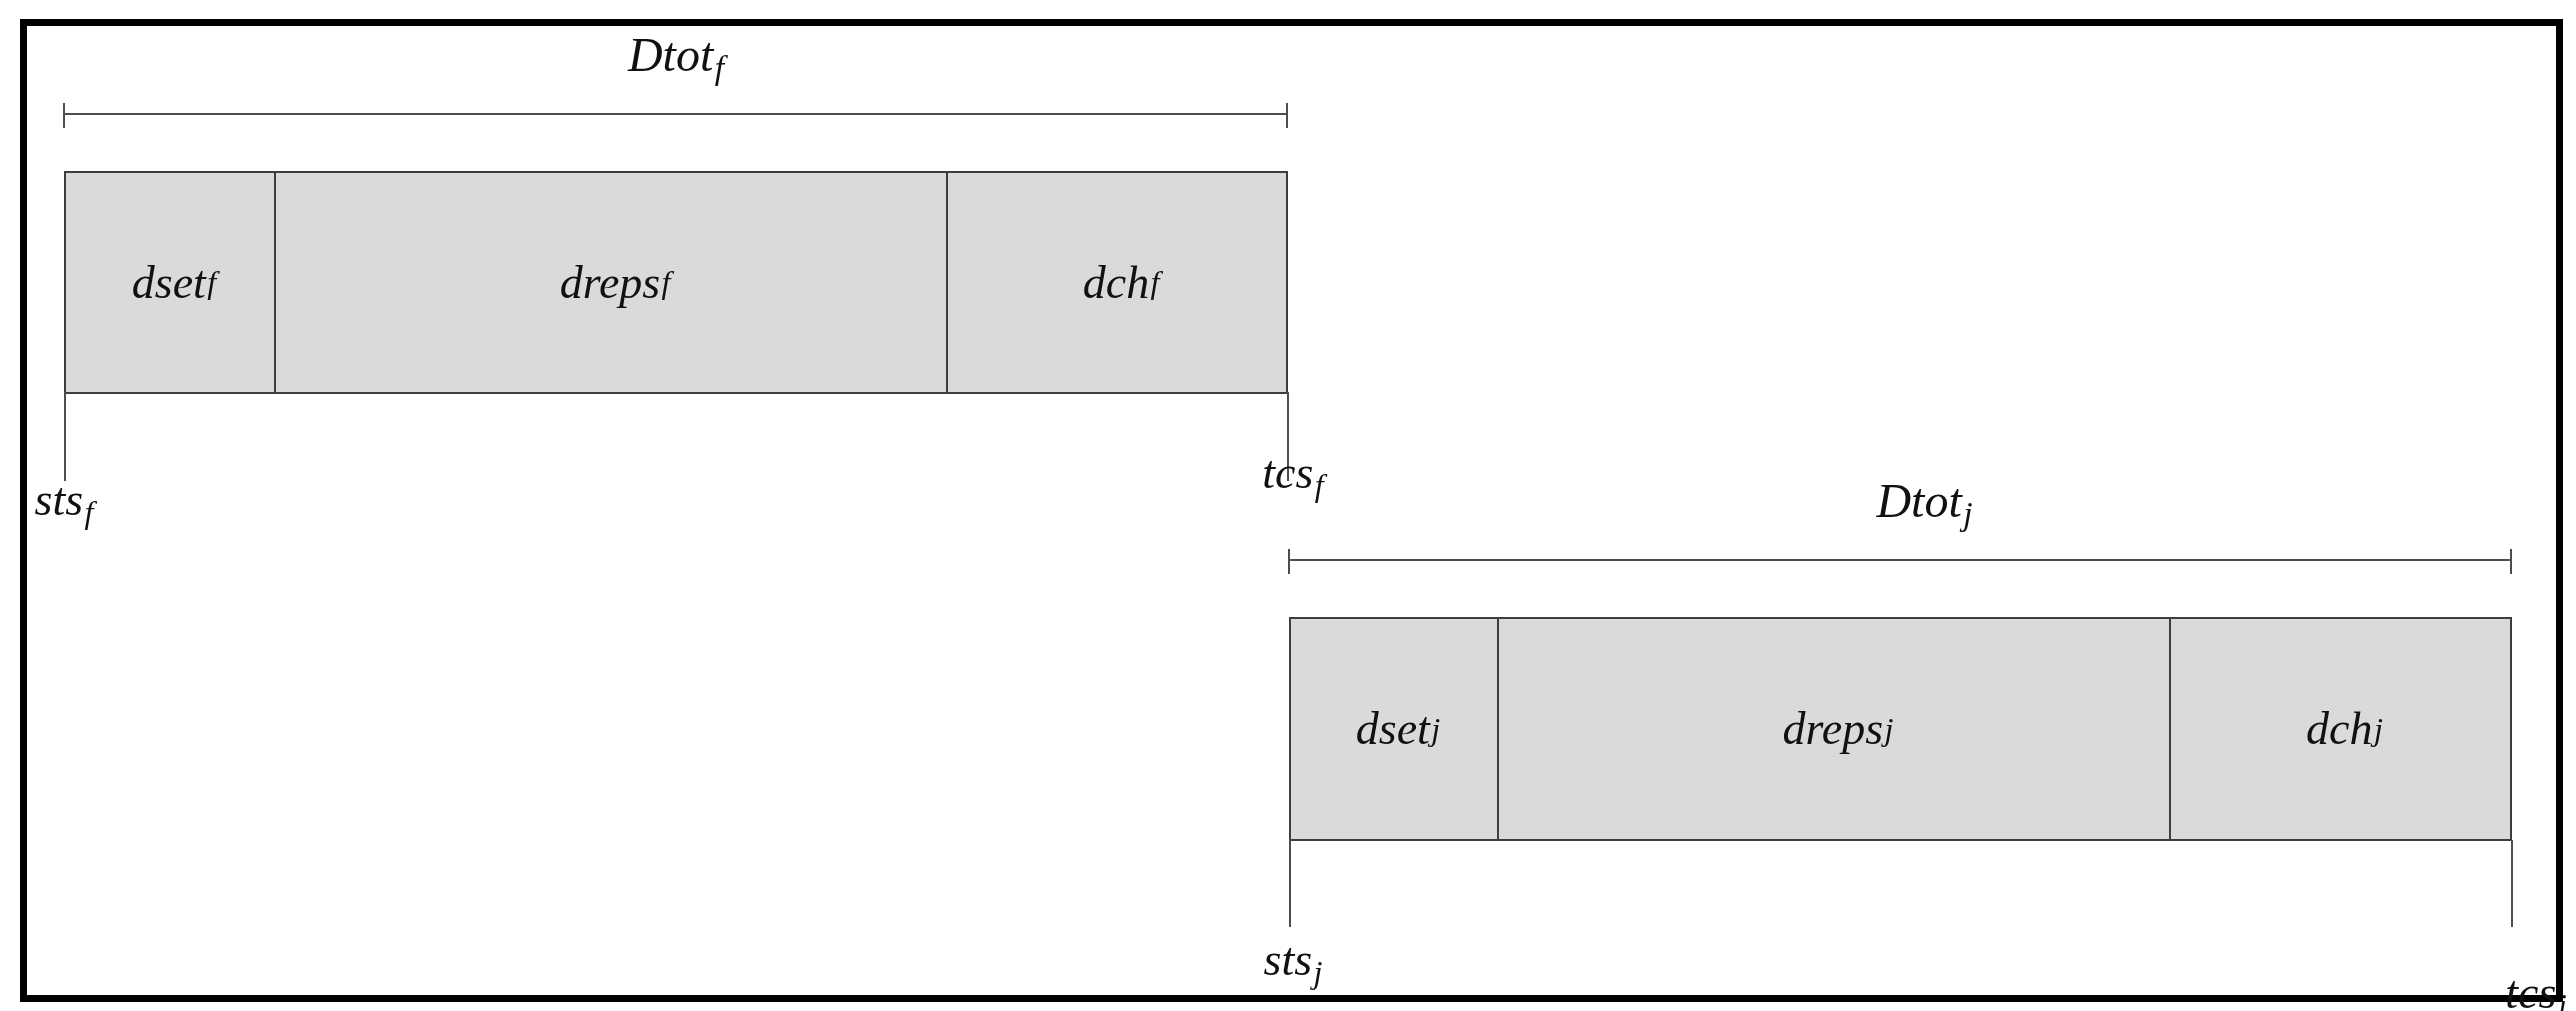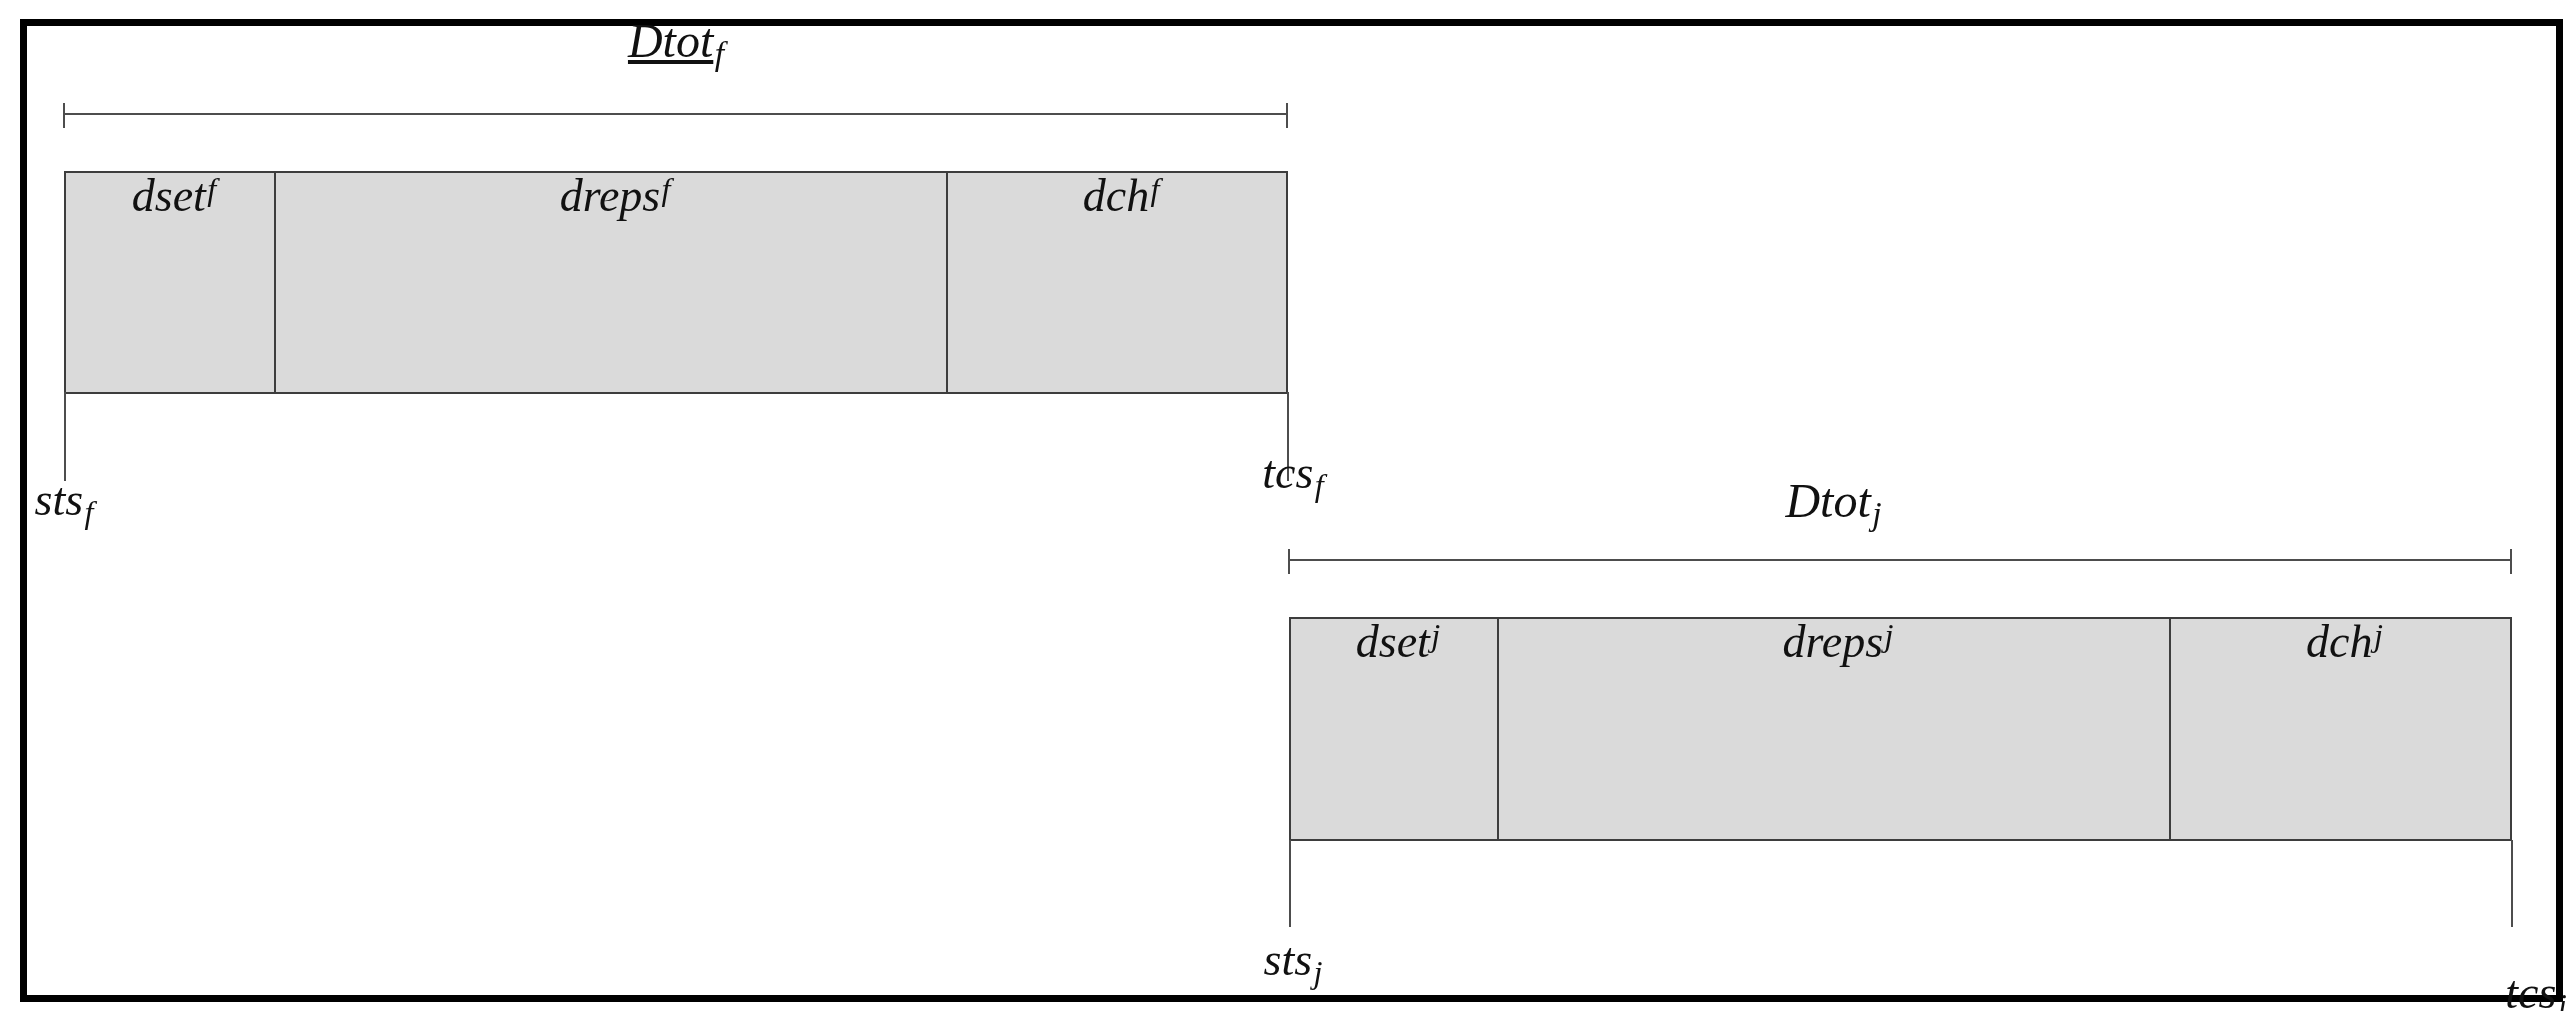--- a/index.html
+++ b/index.html
@@ -33,21 +33,21 @@
     box-sizing:border-box;
     background:var(--bar-fill);
     border:2.1px solid var(--bar-edge);
     border-top-width:2.8px;
     border-bottom-width:2.8px;
     display:flex;
     align-items:stretch;
   }
   .seg{
     display:flex;
-    align-items:flex-start;
+    align-items:center;
     justify-content:center;
     font-size:46px;
     line-height:1;
     white-space:nowrap;
     padding-left:8px;
   }
   .seg + .seg{border-left:2.1px solid var(--bar-edge);}
   .dtot-label{
     position:absolute;
     text-align:center;
@@ -70,21 +70,21 @@
 </style>
 </head>
 <body>
 
 <div class="canvas">
 
   <div class="frame" style="left:19.6px;top:19px;width:2543px;height:983px;"></div>
 
   <div>
 
-    <div class="dtot-label" style="left:64px;top:17px;width:1224px;text-decoration:underline;"><span>Dtot</span><span class="sub">f</span></div>
+    <div class="dtot-label" style="left:64px;top:31px;width:1224px;"><span>Dtot</span><span class="sub">f</span></div>
 
     <div class="bracket-line" style="left:64px;top:113px;width:1224px;"></div>
     <div class="bracket-tick" style="left:63px;top:103px;height:24.5px;"></div>
     <div class="bracket-tick" style="left:1286px;top:103px;height:24.5px;"></div>
 
     <div class="bar" style="left:64px;top:171px;width:1224px;height:223px;">
       <div class="seg" style="flex:293 0 0;">
           <span>dset</span>
           <span class="sub">f</span>
         </div>
@@ -100,21 +100,21 @@
 
     <div class="drop-tick" style="left:64px;top:392px;height:89px;"></div>
     <div class="drop-tick" style="left:1287px;top:392px;height:89px;"></div>
 
     <div class="time-label" style="left:64px;top:477px;text-align:right;"><span>sts</span><span class="sub">f</span></div>
     <div class="time-label" style="left:1293px;top:450px;"><span>tcs</span><span class="sub">f</span></div>
   </div>
 
   <div>
 
-    <div class="dtot-label" style="left:1222px;top:477px;width:1223px;"><span>Dtot</span><span class="sub">j</span></div>
+    <div class="dtot-label" style="left:1313px;top:477px;width:1223px;"><span>Dtot</span><span class="sub">j</span></div>
 
     <div class="bracket-line" style="left:1289px;top:559px;width:1223px;"></div>
     <div class="bracket-tick" style="left:1288px;top:549px;height:24.5px;"></div>
     <div class="bracket-tick" style="left:2510px;top:549px;height:24.5px;"></div>
 
     <div class="bar" style="left:1289px;top:617px;width:1223px;height:224px;">
       <div class="seg" style="flex:290 0 0;">
           <span>dset</span>
           <span class="sub">j</span>
         </div>

